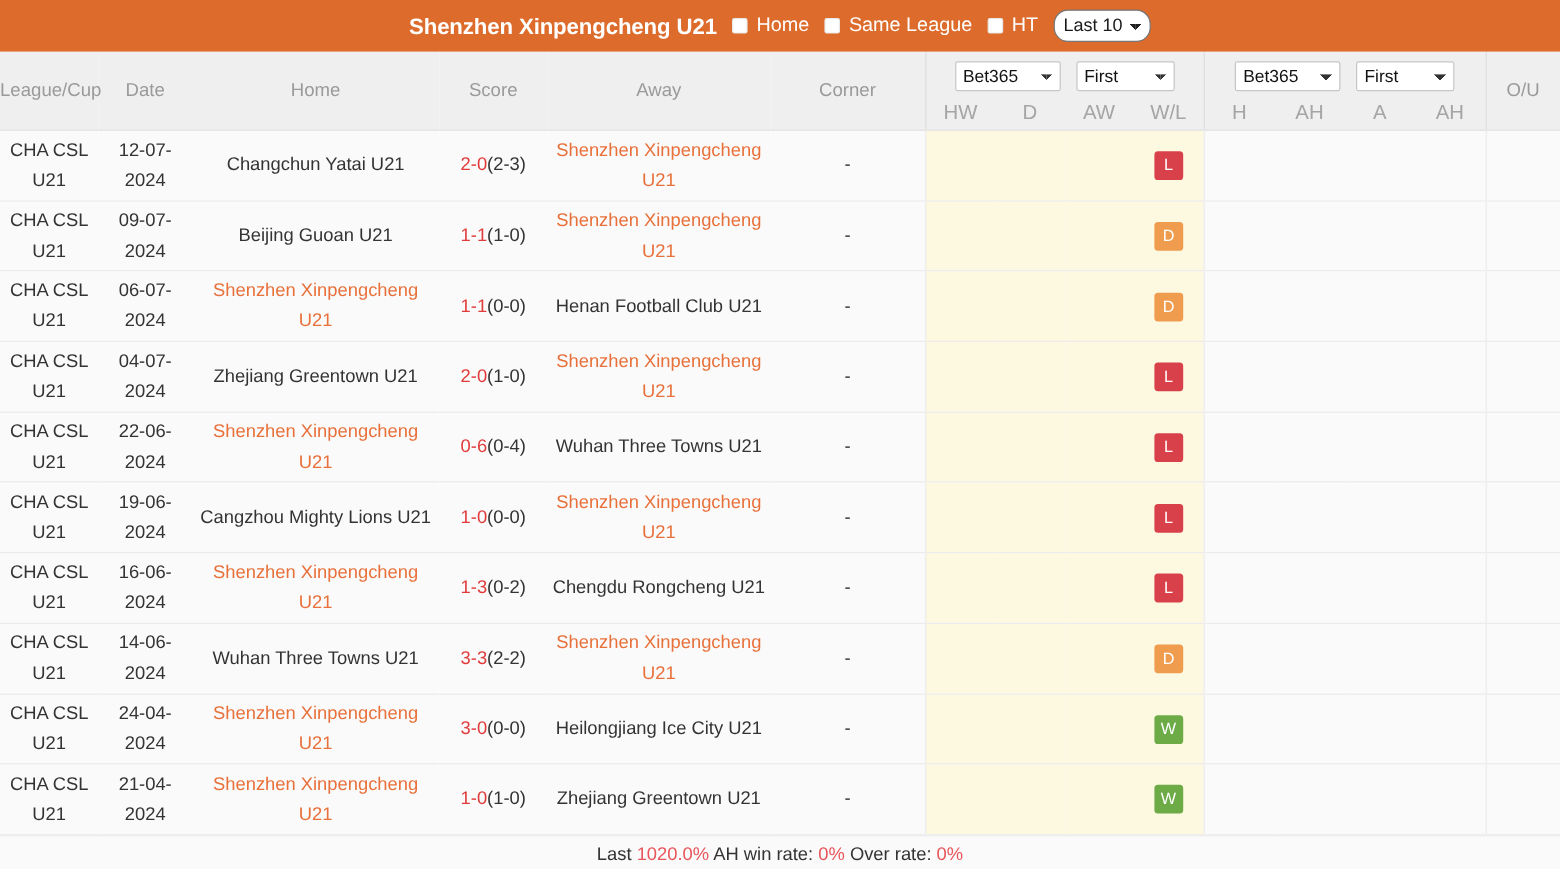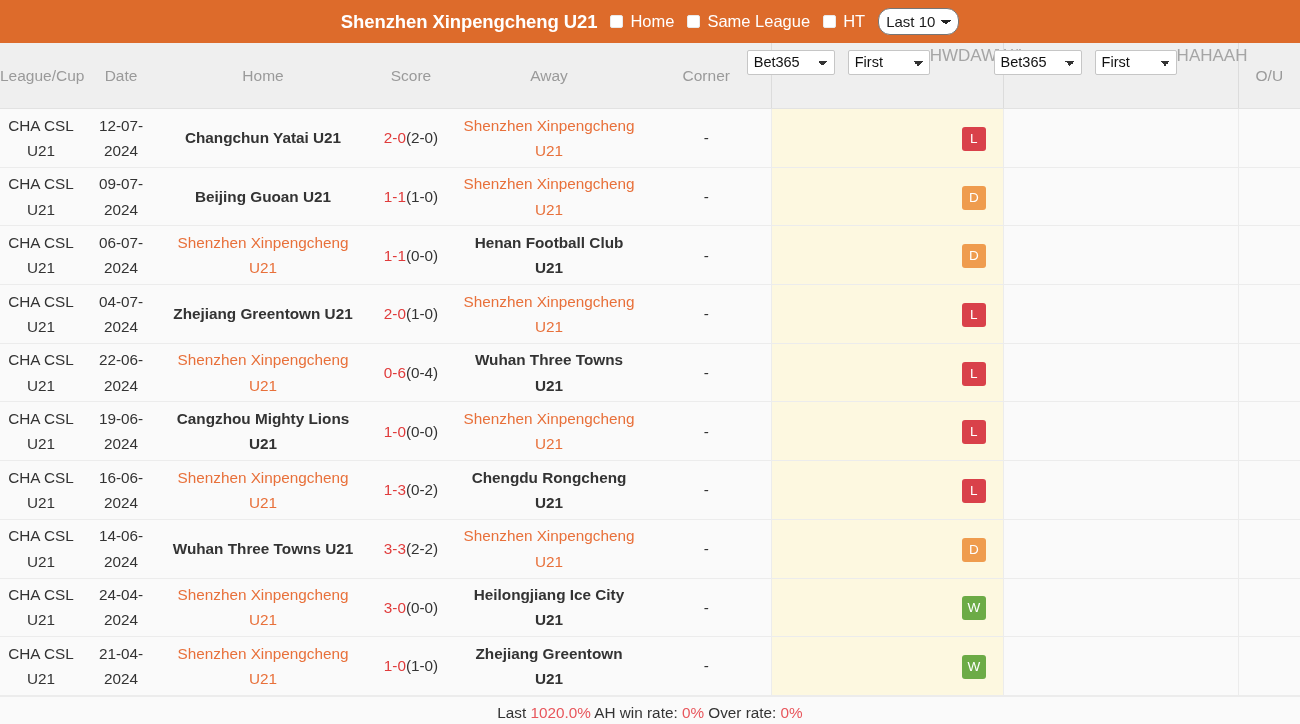--- a/index.html
+++ b/index.html
@@ -97,20 +97,21 @@
     font-size: 15.5px;
     text-align: center;
     padding: 0;
     vertical-align: middle;
     border-bottom: 1px solid #e2e2e2;
   }
   th.div-left { border-left: 1px solid #dcdcdc; }
 
   .head-stack {
     display: flex;
+    flex-direction: column;
     align-items: stretch;
     justify-content: center;
     height: 65px;
   }
   .head-selects {
     display: flex;
     align-items: center;
     justify-content: center;
     gap: 13px;
     height: 34px;
@@ -166,21 +167,21 @@
     line-height: 1.65;
   }
   td.div-left { border-left: 1px solid #ececec; }
   td.highlight { background: #fdf8e0; }
 
   .team-link {
     color: #e8703a;
     text-decoration: none;
     cursor: pointer;
   }
-  .team-plain { color: #333; font-weight: bold; }
+  .team-plain { color: #333; }
 
   .score-main { color: #e03b3b; }
   .score-ht { color: #333; }
 
   .badge {
     display: inline-block;
     width: 24px;
     height: 24px;
     line-height: 24px;
     border-radius: 3px;
@@ -303,21 +304,21 @@
 
       <th class="div-left">O/U</th>
     </tr>
   </thead>
 
   <tbody id="table-body">
       <tr>
         <td>CHA CSL U21</td>
         <td>12-07-2024</td>
         <td><span class="team-plain">Changchun Yatai U21</span></td>
-        <td><span class="score-main">2-0</span><span class="score-ht">(2-0)</span></td>
+        <td><span class="score-main">2-0</span><span class="score-ht">(2-3)</span></td>
         <td><span class="team-link">Shenzhen Xinpengcheng U21</span></td>
         <td>-</td>
         <td class="highlight div-left"></td>
         <td class="highlight"></td>
         <td class="highlight"></td>
         <td class="highlight"><span class="badge badge-L">L</span></td>
         <td class="div-left"></td>
         <td></td>
         <td></td>
         <td></td>

